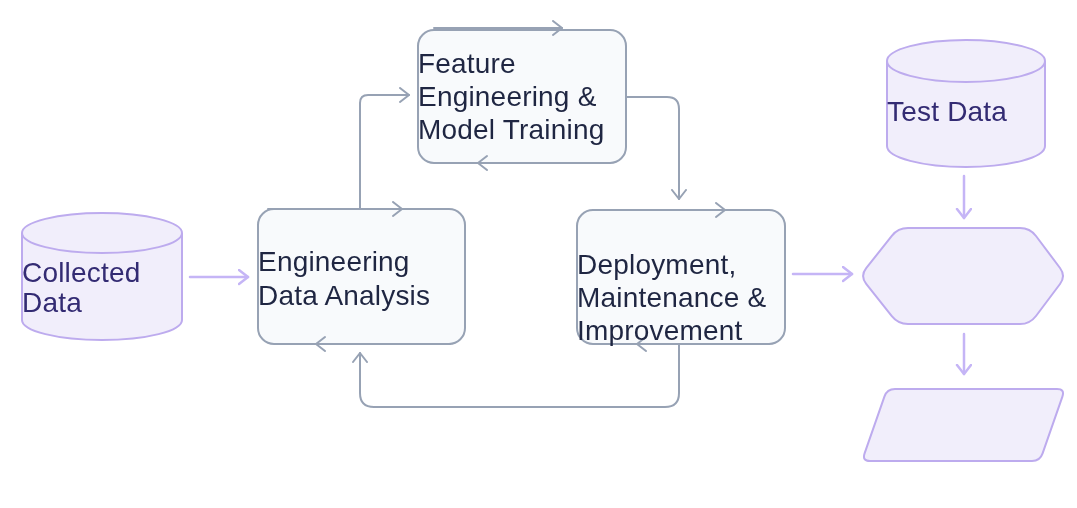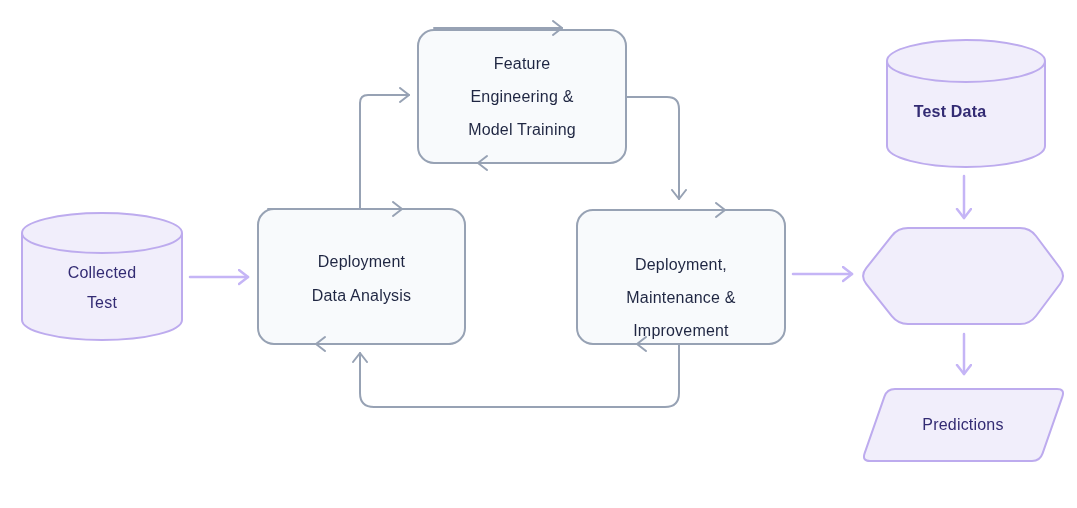--- a/index.html
+++ b/index.html
@@ -7,22 +7,22 @@
     position:relative;
     width:1077px;height:508px;
     background:#ffffff;
     font-family:"Liberation Sans", sans-serif;
     overflow:hidden;
   }
   #wires{position:absolute;left:0;top:0;width:1077px;height:508px;}
   .node-label{
     position:absolute;
     white-space:pre-line;
-    text-align:center;
-    font-size:16px;
+    text-align:left;
+    font-size:28px;
     line-height:33px;
     color:#1f2642;
     letter-spacing:0.2px;
   }
   .purple-label{color:#332b73;}
 </style>
 </head>
 <body>
 
 <div id="canvas">
@@ -72,31 +72,30 @@
 
     <g fill="none" stroke="#c5b5f6" stroke-width="2.5" stroke-linecap="round">
       <path d="M190,277 L248,277" marker-end="url(#ah-purple)"></path>
       <path d="M793,274 L852,274" marker-end="url(#ah-purple)"></path>
       <path d="M964,176 L964,218" marker-end="url(#ah-purple)"></path>
       <path d="M964,334 L964,374" marker-end="url(#ah-purple)"></path>
     </g>
   </svg>
 
   <div class="node-label purple-label" style="left:22px;top:258px;width:160px;line-height:30px;">Collected
-Test</div>
+Data</div>
 
-  <div class="node-label" style="left:258px;top:245px;width:207px;line-height:34px;">Deployment
+  <div class="node-label" style="left:258px;top:245px;width:207px;line-height:34px;">Engineering
 Data Analysis</div>
 
   <div class="node-label" style="left:418px;top:47px;width:208px;">Feature
 Engineering &amp;
 Model Training</div>
 
   <div class="node-label" style="left:577px;top:228px;width:208px;margin-top:20px;">Deployment,
 Maintenance &amp;
 Improvement</div>
 
-  <div class="node-label purple-label" style="left:887px;top:97px;width:126px;line-height:30px;font-weight:bold;">Test Data</div>
+  <div class="node-label purple-label" style="left:887px;top:97px;width:126px;line-height:30px;">Test Data</div>
 
 
-  <div class="node-label purple-label" style="left:880px;top:410px;width:166px;line-height:30px;">Predictions</div>
 
 </div>
 
 </body></html>

